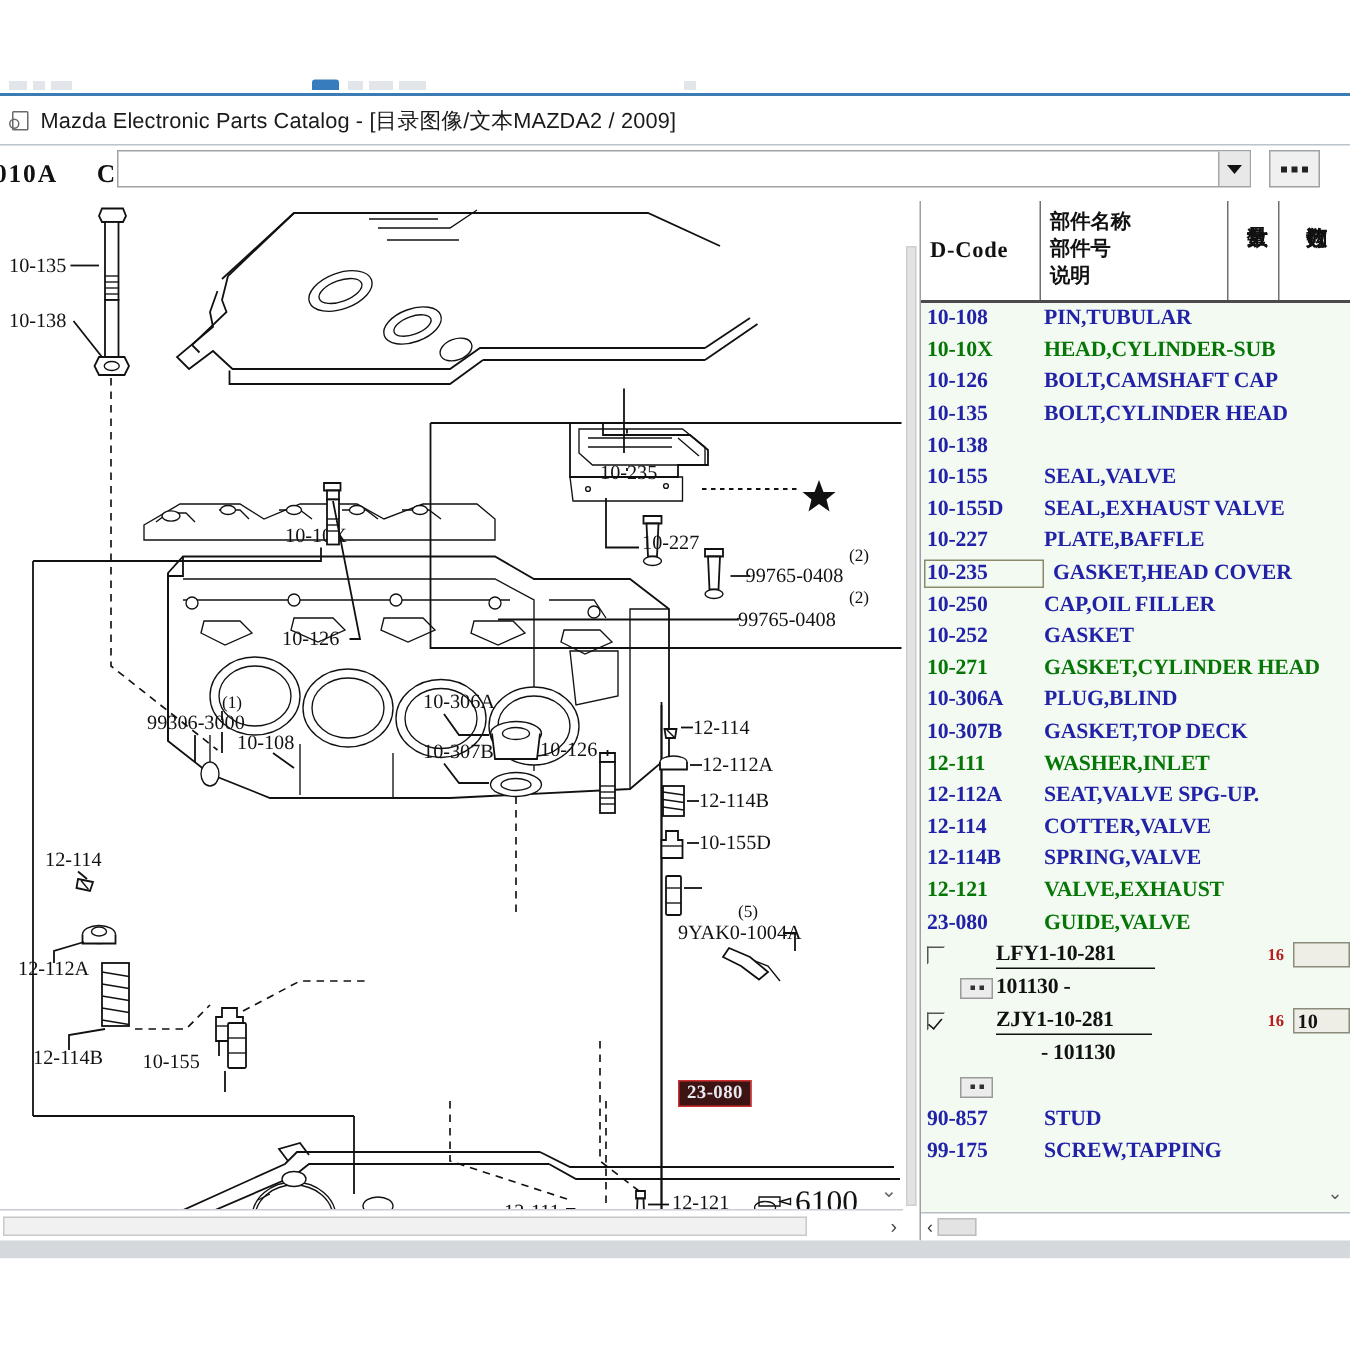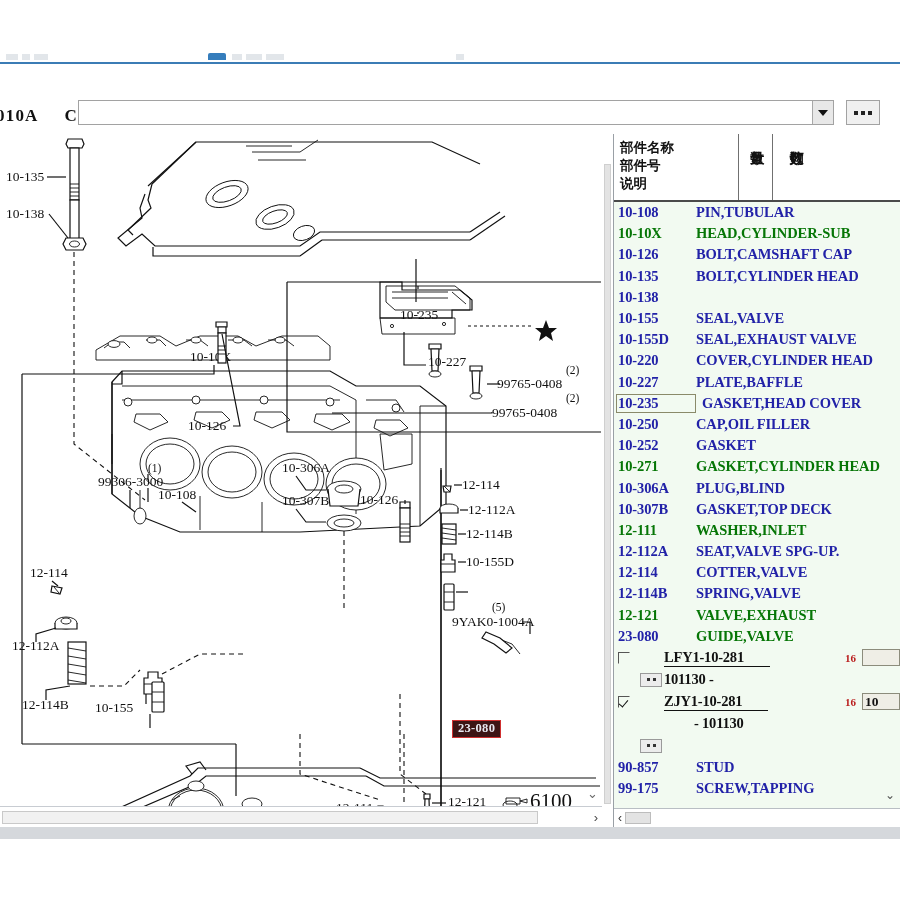--- a/index.html
+++ b/index.html
@@ -320,20 +320,24 @@
     <div class="ghost" style="left:22px; width:8px;"></div>
     <div class="ghost" style="left:34px; width:14px;"></div>
     <div class="ghost blue" style="left:208px; width:18px;"></div>
     <div class="ghost" style="left:232px; width:10px;"></div>
     <div class="ghost" style="left:246px; width:16px;"></div>
     <div class="ghost" style="left:266px; width:18px;"></div>
     <div class="ghost" style="left:456px; width:8px;"></div>
   </div>
   <div class="toolstrip-rule"></div>
 
+  <div class="titlebar">
+    <div class="app-icon"></div>
+    <div class="title-text">Mazda Electronic Parts Catalog - [目录图像/文本MAZDA2 / 2009]</div>
+  </div>
 
   <div class="sectionbar">
     <div class="sec-combo">
       <div class="arrowbox">
         <div class="caret"></div>
       </div>
     </div>
     <div class="sec-ellipsis">
       <span></span>
         <span></span>
@@ -766,20 +770,21 @@
     </div>
   </div>
 
   <div class="splitter">
     <div class="bar"></div>
   </div>
 
   <div class="parts-pane">
 
     <div class="parts-header">
+      <div class="hc c-code">D-Code</div>
       <div class="hc c-name">
         <span>部件名称</span>
         <span>部件号</span>
         <span>说明</span>
       </div>
       <div class="hc c-qty">
         <div class="vtext">数量</div>
       </div>
       <div class="hc c-ord">
         <div class="vtext">订购数</div>
@@ -809,24 +814,20 @@
         </div>
       <div class="prow">
           <div class="code c-blue">10-155</div>
           <div class="desc c-blue">SEAL,VALVE</div>
         </div>
       <div class="prow">
           <div class="code c-blue">10-155D</div>
           <div class="desc c-blue">SEAL,EXHAUST VALVE</div>
         </div>
       <div class="prow">
-          <div class="code c-blue">10-220</div>
-          <div class="desc c-blue">COVER,CYLINDER HEAD</div>
-        </div>
-      <div class="prow">
           <div class="code c-blue">10-227</div>
           <div class="desc c-blue">PLATE,BAFFLE</div>
         </div>
       <div class="prow selected">
           <div class="code c-blue">10-235</div>
           <div class="desc c-blue" style="margin-left:6px;">GASKET,HEAD COVER</div>
         </div>
       <div class="prow">
           <div class="code c-blue">10-250</div>
           <div class="desc c-blue">CAP,OIL FILLER</div>

